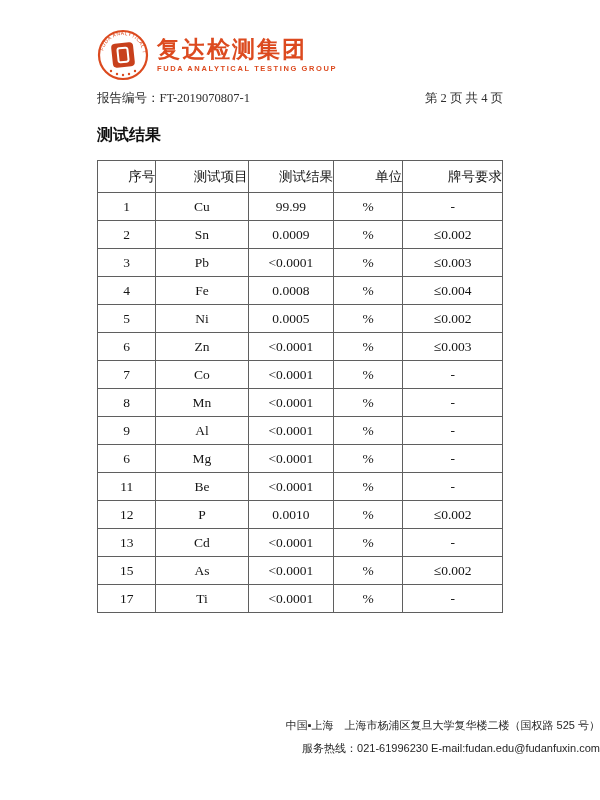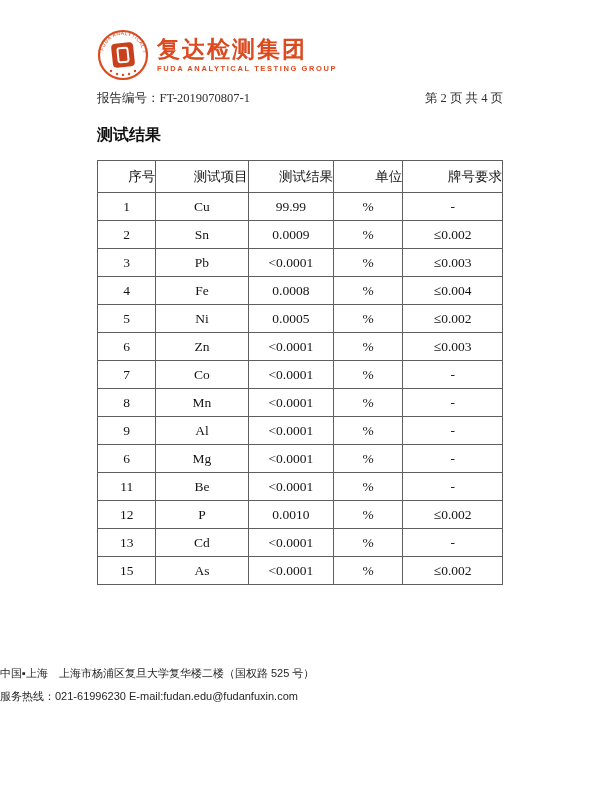--- a/index.html
+++ b/index.html
@@ -74,24 +74,24 @@
   table.results th { height: 32px; text-align: right; }
   table.results td { height: 28px; }
   col.c-no { width: 14.4%; }
   col.c-item { width: 22.8%; }
   col.c-result { width: 21.1%; }
   col.c-unit { width: 17.1%; }
   col.c-req { width: 24.6%; }
   
   footer {
     position: absolute;
-    top: 662px;
+    top: 714px;
     left: 0;
     width: 600px;
-    text-align: left;
+    text-align: right;
     font-family: "Liberation Sans", "DejaVu Sans", sans-serif;
     font-size: 11px;
     color: #262626;
     line-height: 2.05;
   }
 </style>
 </head>
 <body>
 
 <div class="page">
@@ -234,20 +234,27 @@
             <td>%</td>
             <td>-</td>
           </tr>
           <tr>
             <td>15</td>
             <td>As</td>
             <td>&lt;0.0001</td>
             <td>%</td>
             <td>≤0.002</td>
           </tr>
+          <tr>
+            <td>17</td>
+            <td>Ti</td>
+            <td>&lt;0.0001</td>
+            <td>%</td>
+            <td>-</td>
+          </tr>
         </tbody>
     </table>
   </div>
 
   <footer>
     <div>中国▪上海　上海市杨浦区复旦大学复华楼二楼（国权路 525 号）</div>
     <div>服务热线：021-61996230 E-mail:fudan.edu@fudanfuxin.com</div>
   </footer>
 </div>
 

